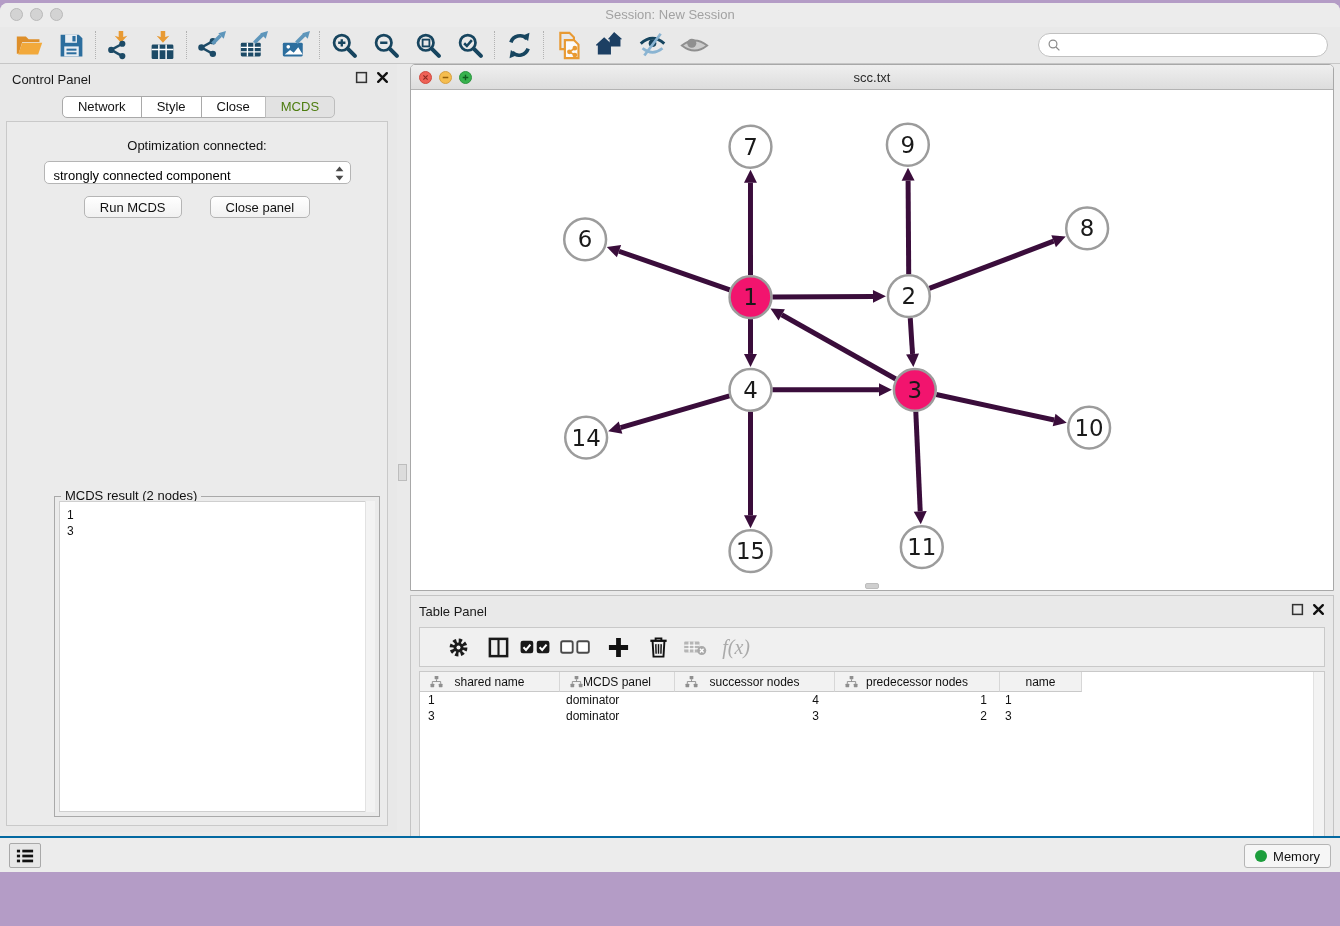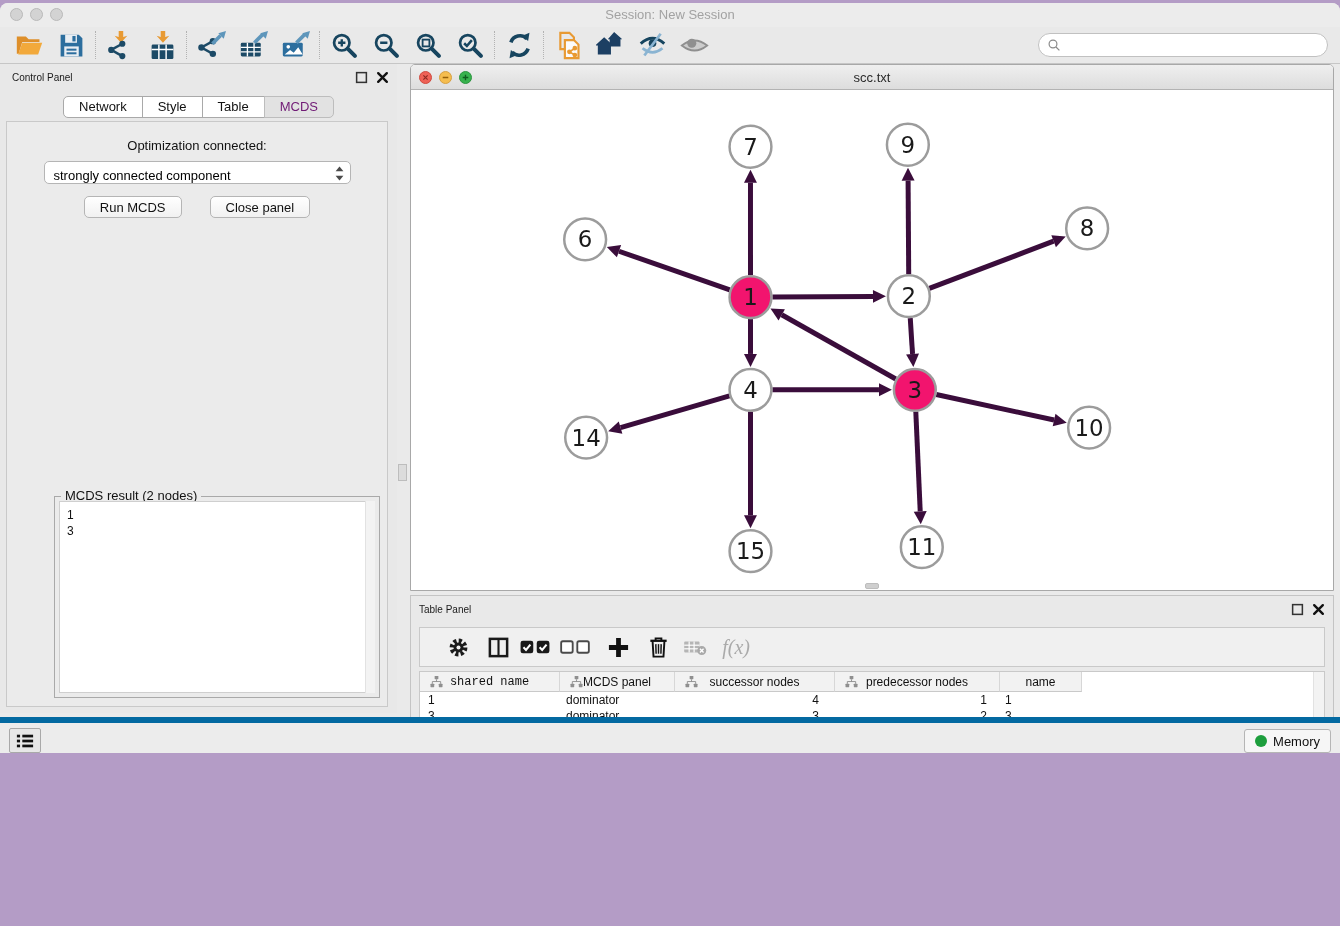--- a/index.html
+++ b/index.html
@@ -1,18 +1,18 @@
 <!DOCTYPE html>
 <html><head>
 <meta charset="utf-8">
 <style>
   * { margin:0; padding:0; box-sizing:border-box; }
   html,body { width:1340px; height:926px; }
   body { font-family:"Liberation Sans","DejaVu Sans",sans-serif; background:#b49cc6; overflow:hidden; }
-  .screen { position:relative; width:1340px; height:753px; }
+  .screen { position:relative; width:1340px; height:872px; }
   .app { position:absolute; top:3px; left:0; right:0; bottom:0; background:#eaeaea; border-radius:8px 8px 0 0; overflow:hidden; }
 
   
   .titlebar { position:absolute; top:0; left:0; right:0; height:24px; background:#ececec; }
   .traffic { position:absolute; left:10px; top:5px; display:flex; gap:7px; }
   .tl { width:13px; height:13px; border-radius:50%; position:relative; }
   .tl.gray { background:#d3d3d3; border:1px solid #b9b9b9; }
   .tl svg { position:absolute; inset:0; }
   .tl.red { background:#ee6156; border:1px solid #cf4a3f; }
   .tl.yellow { background:#f5bd4f; border:1px solid #d6a043; }
@@ -24,30 +24,30 @@
   .tb-btn { width:42px; height:32px; border:none; background:transparent; display:flex; align-items:center; justify-content:center; cursor:default; }
   .tb-btn svg { width:29px; height:29px; }
   .tb-sep { width:1px; height:28px; border-left:1px dotted #b2b2b2; margin:0 3px; }
   .searchwrap { position:absolute; top:30px; right:12px; width:290px; height:24px; background:#fff; border:1px solid #c1c1c1; border-radius:12px; display:flex; align-items:center; padding:0 8px; }
   .searchwrap svg { width:15px; height:15px; margin-right:5px; flex:none; }
   .searchwrap input { border:none; outline:none; flex:1; font-size:13px; background:transparent; }
 
   
   .control-panel { position:absolute; left:0; top:61px; width:397px; bottom:40px; background:#e8e8e8; }
   .panel-head { position:relative; height:30px; }
-  .panel-head .ph-title { position:absolute; left:12px; top:8px; font-size:10px; color:#1a1a1a; }
+  .panel-head .ph-title { position:absolute; left:12px; top:8px; font-size:13px; color:#1a1a1a; }
   .ph-btns { position:absolute; right:8px; top:7px; display:flex; gap:7px; }
   .ph-btn { width:14px; height:14px; border:none; background:transparent; padding:0; }
   .ph-btn svg { width:13px; height:13px; }
 
   .seg { display:flex; justify-content:center; }
   .seg .tab { height:22px; line-height:20px; padding:0 15px; font-size:13px; font-weight:400; color:#111; background:#fff; border:1px solid #a9a9a9; margin-left:-1px; cursor:default; }
   .seg .tab:first-child { border-radius:5px 0 0 5px; margin-left:0; }
   .seg .tab:last-child { border-radius:0 5px 5px 0; }
-  .seg .tab.dim { background:#e2e2e2; color:#701a75; border-color:#bdbdbd; }
+  .seg .tab.dim { background:#e2e2e2; color:#4d7c0f; border-color:#bdbdbd; }
 
   .cp-tabs { position:absolute; left:0; right:0; top:32px; }
   .cp-inner { position:absolute; left:6px; right:9px; top:57px; bottom:6px; background:#ebebeb; border:1px solid #c9c9c9; }
   .opt-label { text-align:center; margin-top:16px; font-size:13px; color:#111; }
   .dropdown { margin:8px auto 0; width:307px; height:23px; background:#fff; border:1px solid #b5b5b5; border-radius:5px; display:flex; align-items:flex-end; padding:0 4px 0 9px; font-size:13px; cursor:default; }
   .dropdown .dd-label { flex:1; }
   .dropdown svg { width:13px; height:19px; flex:none; }
   .btn-row { display:flex; justify-content:center; gap:28px; margin-top:12px; }
   .mac-btn { height:22px; padding:0 15px; font-size:13px; color:#111; background:linear-gradient(#ffffff,#f1f1f1); border:1px solid #b5b5b5; border-radius:5px; cursor:default; }
 
@@ -79,21 +79,21 @@
   .tbl-wrap { position:absolute; left:8px; right:8px; top:75px; bottom:41px; background:#fff; border:1px solid #c9c9c9; overflow:hidden; }
   .tbl-head { display:flex; height:20px; }
   .th { background:#f2f2f2; border-right:1px solid #d7d7d7; border-bottom:1px solid #c9c9c9; display:flex; align-items:center; justify-content:center; font-size:12px; color:#111; gap:5px; position:relative; }
   .th svg { width:13px; height:12px; position:absolute; left:5px; }
   .tr { display:flex; height:16px; font-size:12px; color:#111; }
   .td { overflow:hidden; white-space:nowrap; line-height:16px; }
   .tbl-scroll { position:absolute; top:0; bottom:0; right:0; width:11px; background:#f3f3f3; border-left:1px solid #e2e2e2; }
   .tp-tabs { position:absolute; left:0; right:0; bottom:4px; }
 
   
-  .statusbar { position:absolute; left:0; right:0; bottom:0; height:36px; background:#ececec; border-top:6px solid #0369a1;padding-left:19px; }
+  .statusbar { position:absolute; left:0; right:0; bottom:0; height:36px; background:#ececec; border-top:2px solid #0369a1;padding-left:19px; }
   .list-btn { position:absolute; left:9px; top:5px; width:32px; height:25px; background:#e7e7e7; border:1px solid #a9a9a9; border-radius:2px; display:flex; align-items:center; justify-content:center; }
   .list-btn svg { width:22px; height:18px; }
   .mem-btn { position:absolute; right:9px; top:6px; height:24px; background:#f6f6f6; border:1px solid #b5b5b5; border-radius:3px; display:flex; align-items:center; gap:6px; padding:0 10px; font-size:13px; color:#111; }
   .mem-dot { width:12px; height:12px; border-radius:50%; background:#1d9e3d; }
 </style>
 </head>
 <body>
 
 <div class="screen">
   <div class="app">
@@ -318,21 +318,21 @@
                 <rect x="1.5" y="1.5" width="9" height="9" fill="none" stroke="#333" stroke-width="1.4"></rect>
               </svg></button>
           <button class="ph-btn"><svg viewBox="0 0 12 12">
                 <path d="M2 2l8 8M10 2l-8 8" stroke="#111" stroke-width="2.2" stroke-linecap="round"></path>
               </svg></button>
         </span>
       </div>
       <div class="seg cp-tabs" id="cp-tabs">
           <div class="tab">Network</div>
           <div class="tab">Style</div>
-          <div class="tab">Table</div>
+          <div class="tab">Close</div>
           <div class="tab dim">MCDS</div>
         </div>
       <div class="cp-inner">
         <div class="opt-label">Optimization connected:</div>
         <div class="dropdown">
           <span class="dd-label">strongly connected component</span>
           <svg viewBox="0 0 14 22">
               <path d="M2.5 8.5L7 3l4.5 5.5z" fill="#4a4a4a"></path>
               <path d="M2.5 13.5L7 19l4.5-5.5z" fill="#4a4a4a"></path>
             </svg>
@@ -543,21 +543,21 @@
                 <path d="M18.5 12l4 4M22.5 12l-4 4" stroke="#fff" stroke-width="1.5"></path>
               </svg>
             </span>
           </button>
           <button class="tp-btn">
             <span class="fx-text">f(x)</span>
           </button>
         </div>
       <div class="tbl-wrap">
         <div class="tbl-head" id="tbl-head">
-            <div class="th" style="width: 140px; font-family: Liberation Mono, monospace;">
+            <div class="th" style="width: 140px;">
               <span style="position: absolute; left: 5px; width: 13px; height: 12px; display: flex;">
                 <svg viewBox="0 0 14 13">
                   <g fill="#8f8f8f">
                     <rect x="5" y="0" width="4" height="3.6" rx="0.5"></rect>
                     <rect x="0.5" y="8.5" width="4" height="3.6" rx="0.5"></rect>
                     <rect x="9.5" y="8.5" width="4" height="3.6" rx="0.5"></rect>
                   </g>
                   <path d="M7 3.6v2.4M2.5 8.5V6h9v2.5" fill="none" stroke="#8f8f8f" stroke-width="1"></path>
                 </svg>
               </span>

